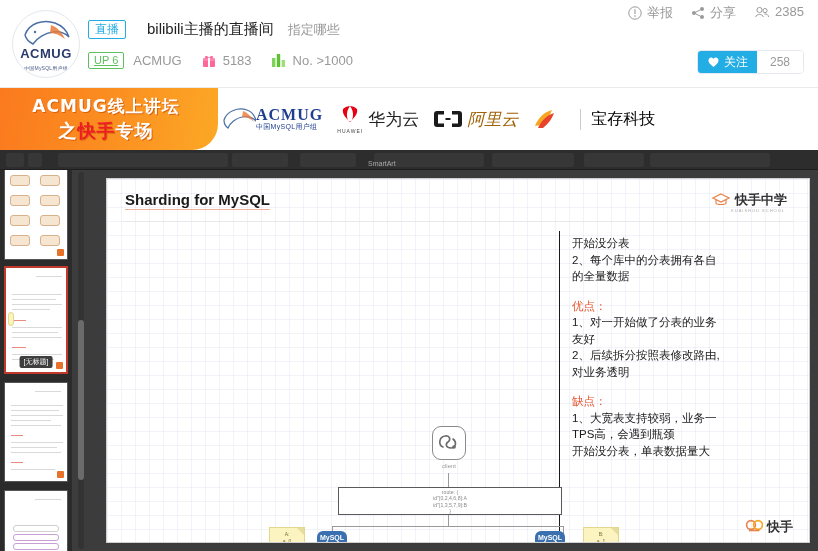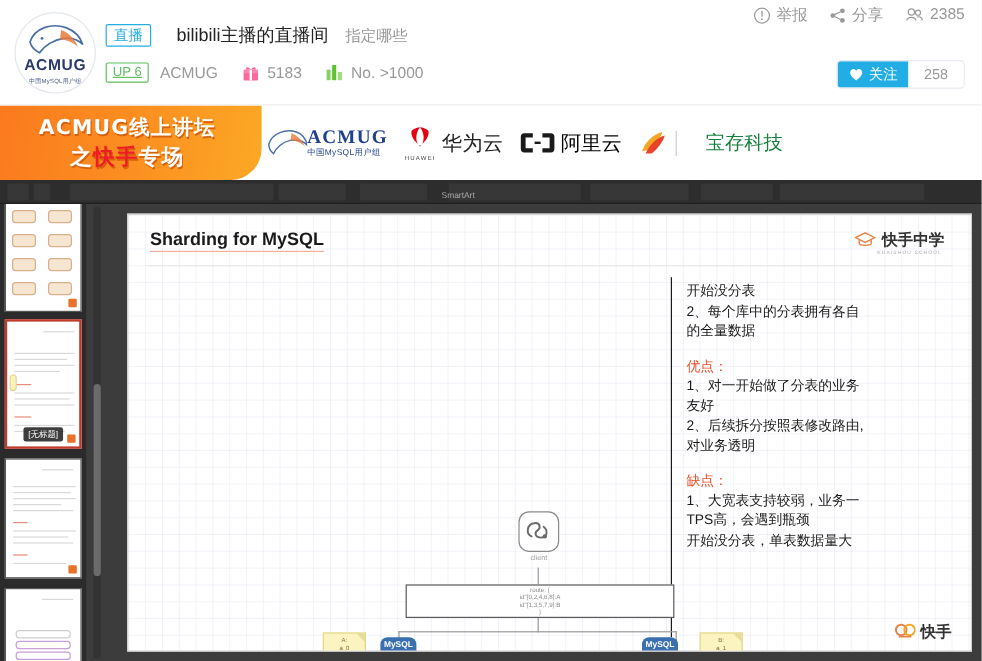--- a/index.html
+++ b/index.html
@@ -94,22 +94,22 @@
   .sponsors {
     position: absolute; left: 222px; top: 0; right: 0; height: 62px;
     display: flex; align-items: center;
   }
   .sp { display: flex; align-items: center; margin-right: 14px; }
   .sp-acmug-txt { font-size: 16px; font-weight: bold; color: #1f3f8f;
       font-family: "Liberation Serif", serif; letter-spacing: 1px; line-height: 15px; }
   .sp-acmug-sub { font-size: 7px; color: #1f3f8f; letter-spacing: .3px; }
   .sp-hw-txt { font-size: 17px; color: #222; margin-left: 5px; }
   .sp-hw-sub { font-size: 5px; color: #444; letter-spacing: 1px; text-align:center; }
-  .sp-ali-txt { font-size: 17px; color: #000000; margin-left: 4px; }
-  .sp-bc-txt { font-size: 16px; color: #15803d; margin-left: 7px; padding-left: 24px; border-left: 1px solid #ccc; }
+  .sp-ali-txt { font-size: 17px; color: #a16207; margin-left: 4px; font-style: italic; }
+  .sp-bc-txt { font-size: 16px; color: #000000; margin-left: 24px; padding-left: 10px; border-left: 1px solid #ccc; }
   .sp-js-txt { font-size: 17px; color: #2aa3dd; margin-left: 4px; font-weight: 500; }
 
   
   .ppt { position: absolute; left: 0; top: 150px; width: 818px; height: 401px; background: #2b2b2b; }
   .ppt-toolbar {
     position: absolute; left: 0; top: 0; width: 818px; height: 20px;
     background: #2d2d2d; border-bottom: 1px solid #1f1f1f;
   }
   .tb-grp { position: absolute; top: 3px; height: 14px; background: #3a3a3a; border-radius: 2px; opacity: .85; }
   .tb-lbl {

